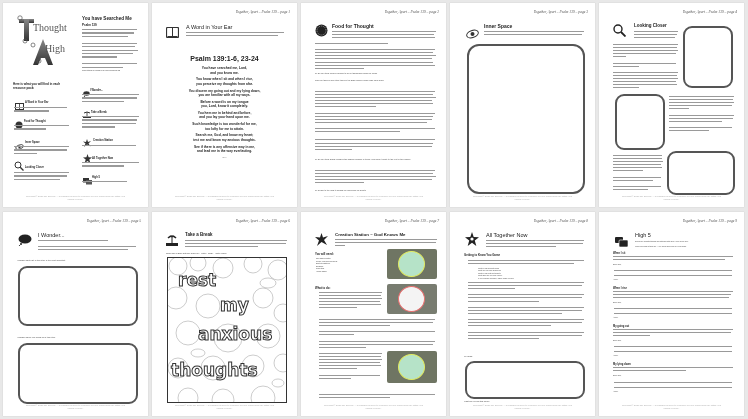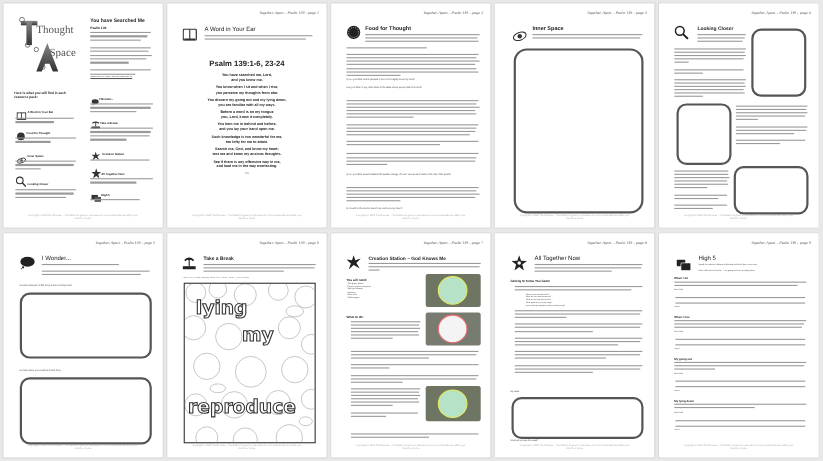--- a/index.html
+++ b/index.html
@@ -43,21 +43,21 @@
         <rect x="6" y="6" width="15" height="4" fill="url(#lg1)"></rect>
         <rect x="11" y="6" width="5" height="22" fill="url(#lg1)"></rect>
         <path d="M20 52 L30 26 L40 52 L35 52 L32 45 L28 45 L25 52 Z" fill="url(#lg1)"></path>
         <circle cx="7" cy="5" r="2.2" fill="none" stroke="#555" stroke-width="0.7"></circle>
         <circle cx="12" cy="28" r="2" fill="none" stroke="#555" stroke-width="0.7"></circle>
         <circle cx="20" cy="32" r="2" fill="none" stroke="#555" stroke-width="0.7"></circle>
         <circle cx="26" cy="48" r="2" fill="none" stroke="#555" stroke-width="0.7"></circle>
       </svg>
     </div>
     <div class="title" style="left:30px;top:19px;font-family:'Liberation Serif',serif;font-weight:normal;font-size:10px;color:#555;">Thought</div>
-    <div class="title" style="left:42px;top:40px;font-family:'Liberation Serif',serif;font-weight:normal;font-size:10px;color:#555;">Space</div>
+    <div class="title" style="left:42px;top:40px;font-family:'Liberation Serif',serif;font-weight:normal;font-size:10px;color:#555;">High</div>
 
     <div class="title" style="left:79px;top:13px;font-size:4.6px;">You have Searched Me</div>
     <div class="subtitle" style="position:absolute;left:79px;top:20px;font-size:3px;">Psalm 139</div>
     <div class="lines" style="left:79px;top:26px;width:58px;">
       <span style="width:95%"></span>
         <span style="width:90%"></span>
         <span style="width:80%"></span>
       <span style="width:0;height:1px"></span>
       <span style="width:95%"></span>
         <span style="width:92%"></span>
@@ -416,23 +416,24 @@
             <circle cx="85" cy="108" r="11"></circle>
             <circle cx="115" cy="105" r="9"></circle>
           <circle cx="20" cy="140" r="10"></circle>
             <circle cx="55" cy="142" r="11"></circle>
             <circle cx="95" cy="140" r="12"></circle>
           <ellipse cx="100" cy="25" rx="8" ry="5"></ellipse>
             <ellipse cx="30" cy="95" rx="7" ry="4"></ellipse>
             <ellipse cx="110" cy="125" rx="6" ry="4"></ellipse>
         </g>
       </svg>
-      <div class="big-word" style="left:10px;top:12px;font-size:17px;">lying</div>
+      <div class="big-word" style="left:10px;top:12px;font-size:17px;">rest</div>
       <div class="big-word" style="left:52px;top:37px;font-size:17px;">my</div>
-      <div class="big-word" style="left:3px;top:102px;font-size:17px;">reproduce</div>
+      <div class="big-word" style="left:30px;top:66px;font-size:17px;">anxious</div>
+      <div class="big-word" style="left:3px;top:102px;font-size:17px;">thoughts</div>
     </div>
     <div class="foot">Copyright © 2020 The Diocese ... Permission is given to reproduce for non-commercial use within your church or home.</div>
   </div>
 
   <div class="page" style="left:301px;top:212px;">
     <div class="hdr">Together, Apart – Psalm 139 – page 7</div>
     <div class="icon" style="left:14px;top:20px;">
       <svg width="13" height="13" viewBox="0 0 13 13">
           <path d="M6.5 0 L8 4.5 L13 3 L9 7 L12 12 L6.5 9 L2 13 L4 7.5 L0 4 L5 4.5 Z" fill="#222"></path>
         </svg>

